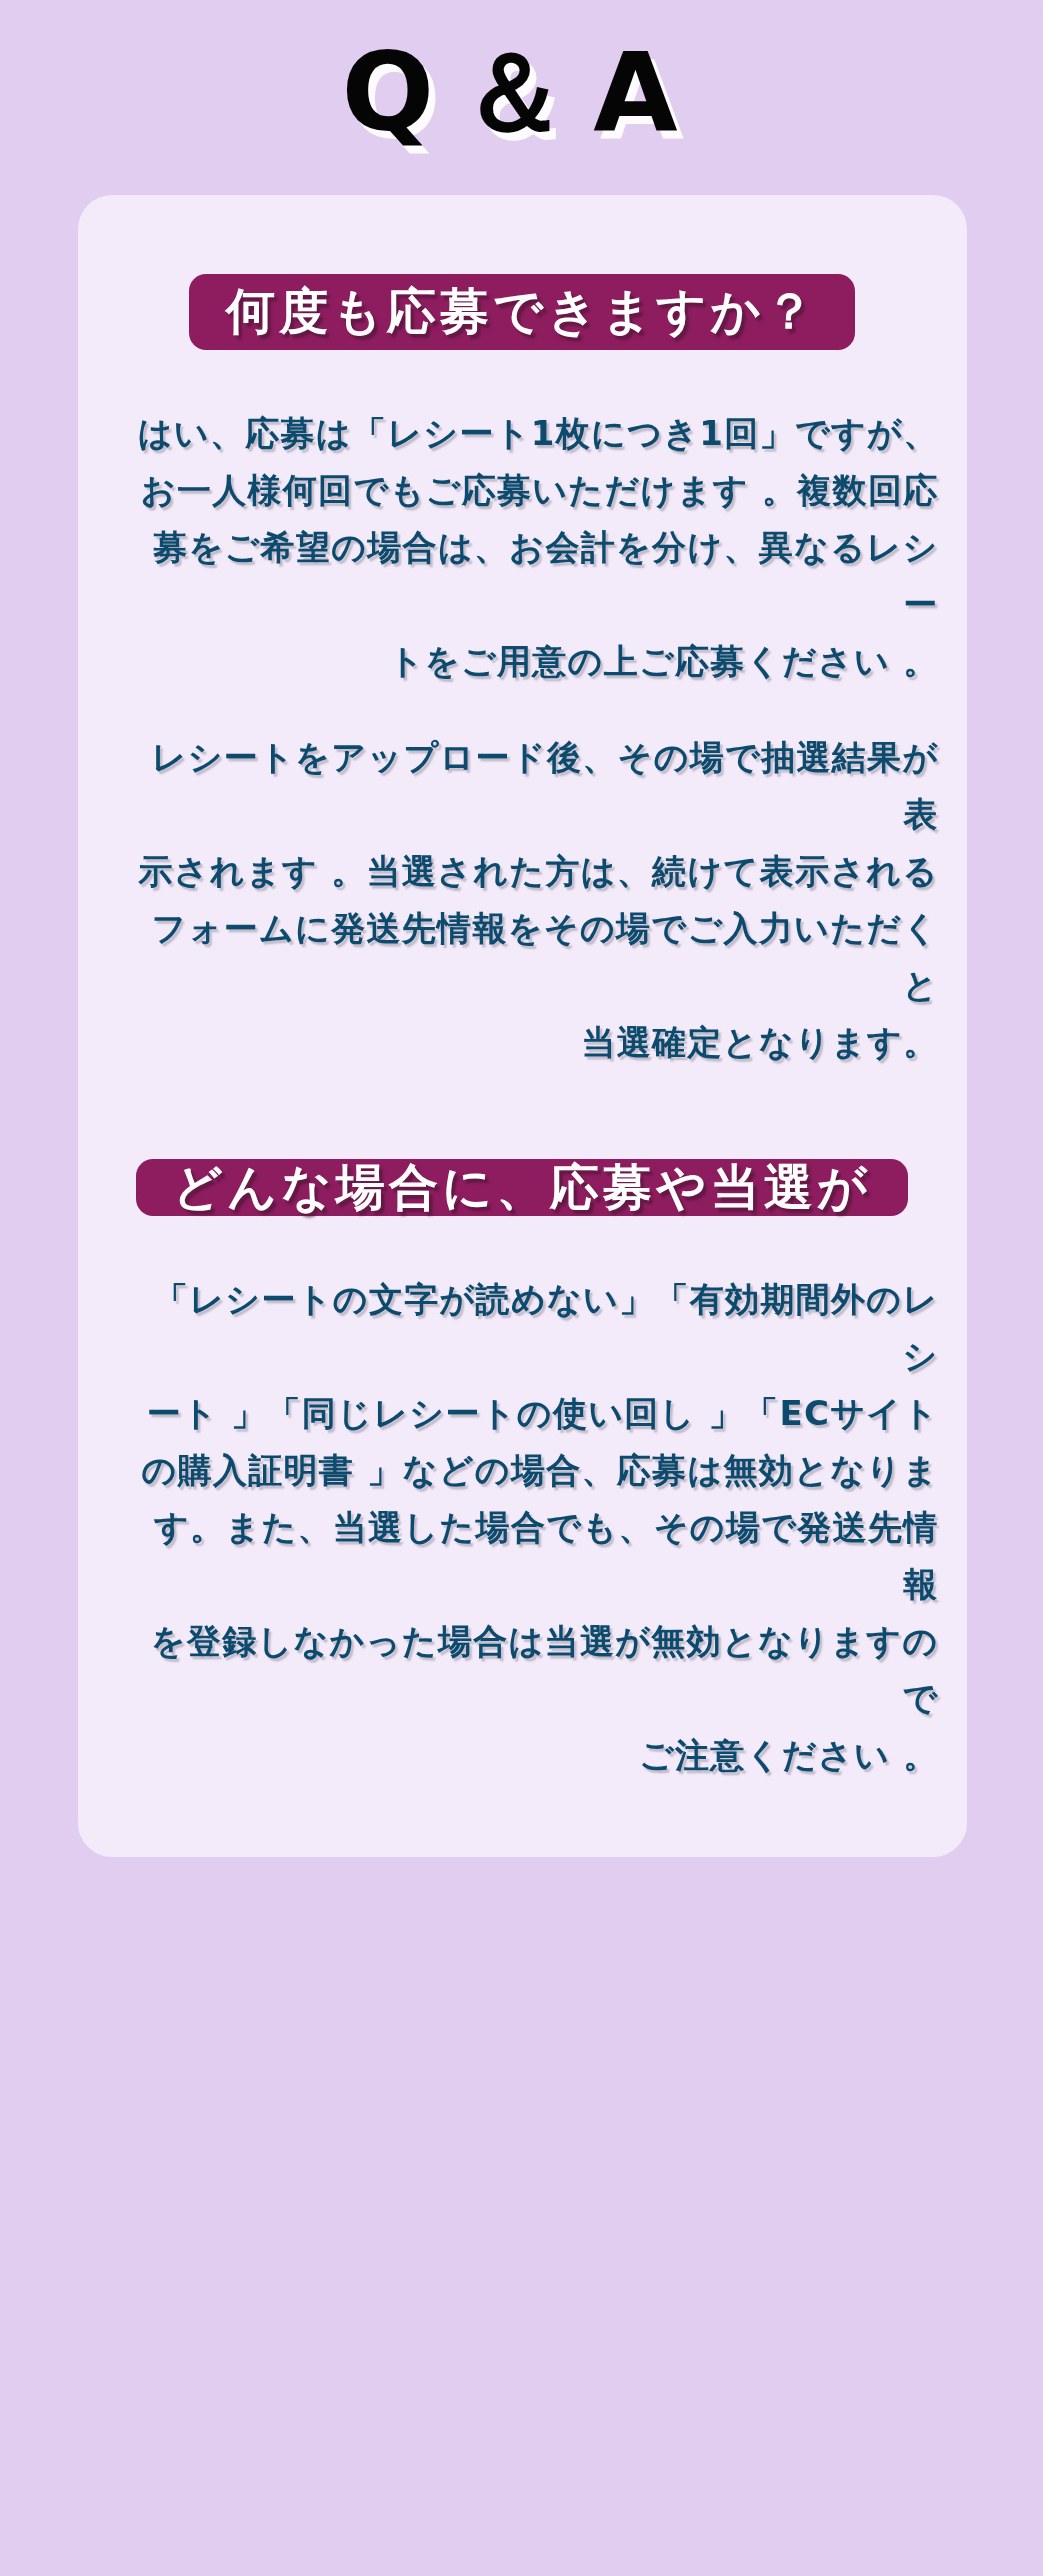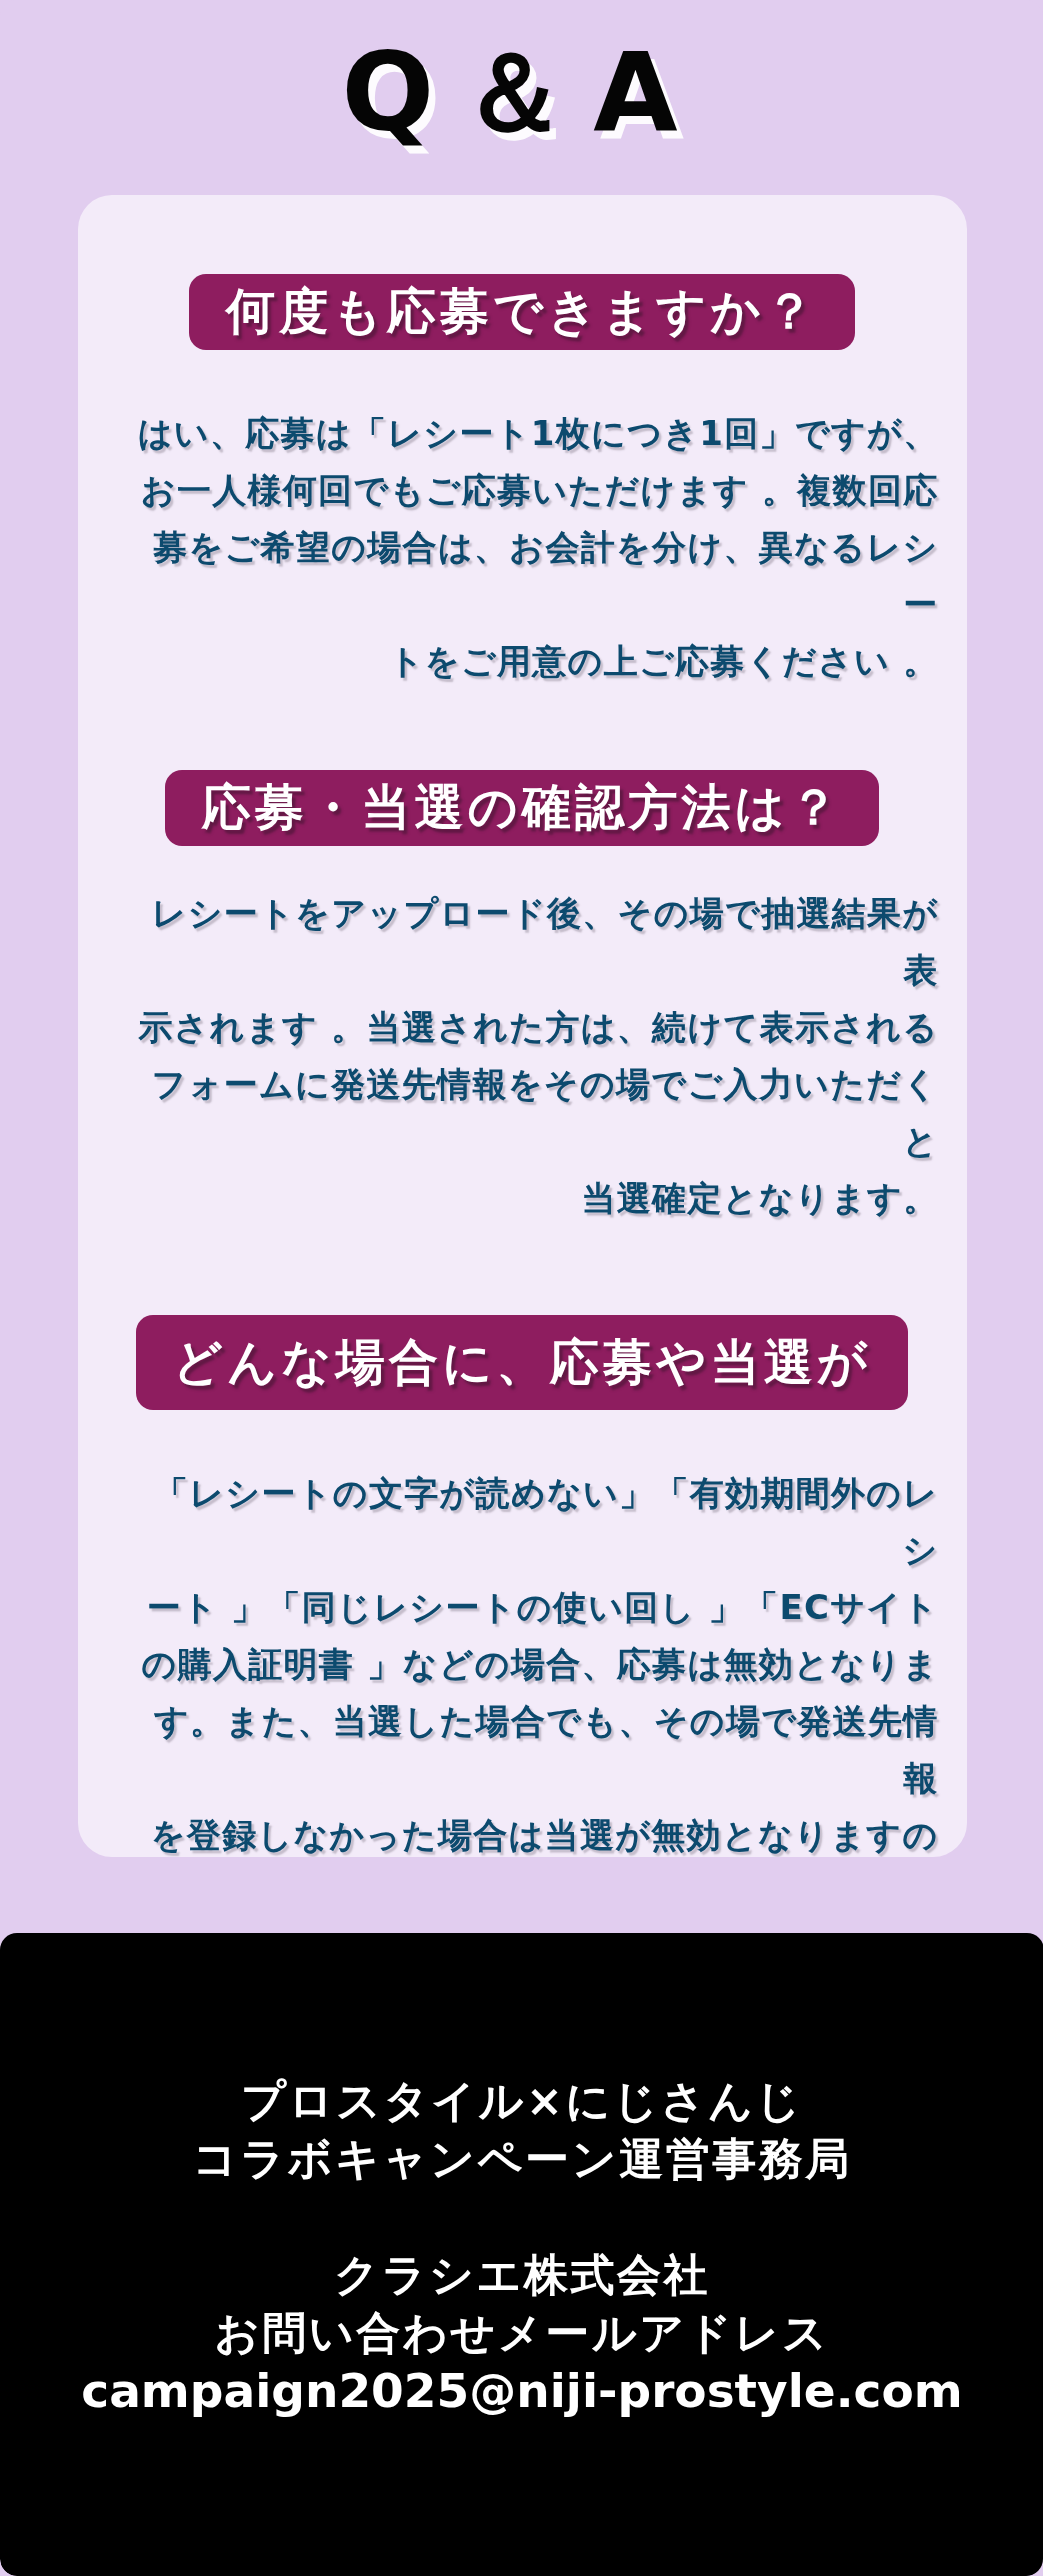--- a/index.html
+++ b/index.html
@@ -44,21 +44,21 @@
     padding: 13.4px 37px;
     letter-spacing: 4.2px;
     text-shadow: 3.4px 4.2px 2.5px rgba(60,20,45,0.55);
     white-space: nowrap;
   }
   .q-badge-stack { margin-top: 88px; text-align: center; line-height: 0; }
   .q-badge-stack .q-badge {
     display: block;
     width: fit-content;
     margin: 16px auto;
-    padding: 23px 37px;
+    padding: 4px 37px;
   }
   .answer {
     width: 807px;
     margin: 55px 0 0 54px;
     font-size: 34px;
     line-height: 57px;
     letter-spacing: 1.3px;
     color: #0c4a6e;
     white-space: pre-line;
     text-align: right;
@@ -98,42 +98,32 @@
   <div class="qa-card">
 
     <div class="badge-row badge-row-1">
       <span class="q-badge">何度も応募できますか？</span>
     </div>
     <div class="answer answer-1">はい、応募は「レシート1枚につき1回」ですが、
 お一人様何回でもご応募いただけます 。複数回応
 募をご希望の場合は、お会計を分け、異なるレシー
 トをご用意の上ご応募ください 。</div>
 
-    <div class="badge-row badge-row-2">
-      <span class="q-badge">応募・当選の確認方法は？</span>
-    </div>
     <div class="answer answer-2">レシートをアップロード後、その場で抽選結果が表
 示されます 。当選された方は、続けて表示される
 フォームに発送先情報をその場でご入力いただくと
 当選確定となります。</div>
 
     <div class="q-badge-stack">
       <span class="q-badge">どんな場合に、応募や当選が</span>
     </div>
     <div class="answer answer-3">「レシートの文字が読めない」「有効期間外のレシ
 ート 」「同じレシートの使い回し 」「ECサイト
 の購入証明書 」などの場合、応募は無効となりま
 す。また、当選した場合でも、その場で発送先情報
 を登録しなかった場合は当選が無効となりますので
 ご注意ください 。</div>
 
   </div>
 
-  <div class="footer">
-    <div class="footer-org">プロスタイル×にじさんじ
-コラボキャンペーン運営事務局</div>
-    <div class="footer-contact">クラシエ株式会社
-お問い合わせメールアドレス</div>
-    <div class="footer-email">campaign2025@niji-prostyle.com</div>
-  </div>
 
 </div>
 
 
 </body></html>

